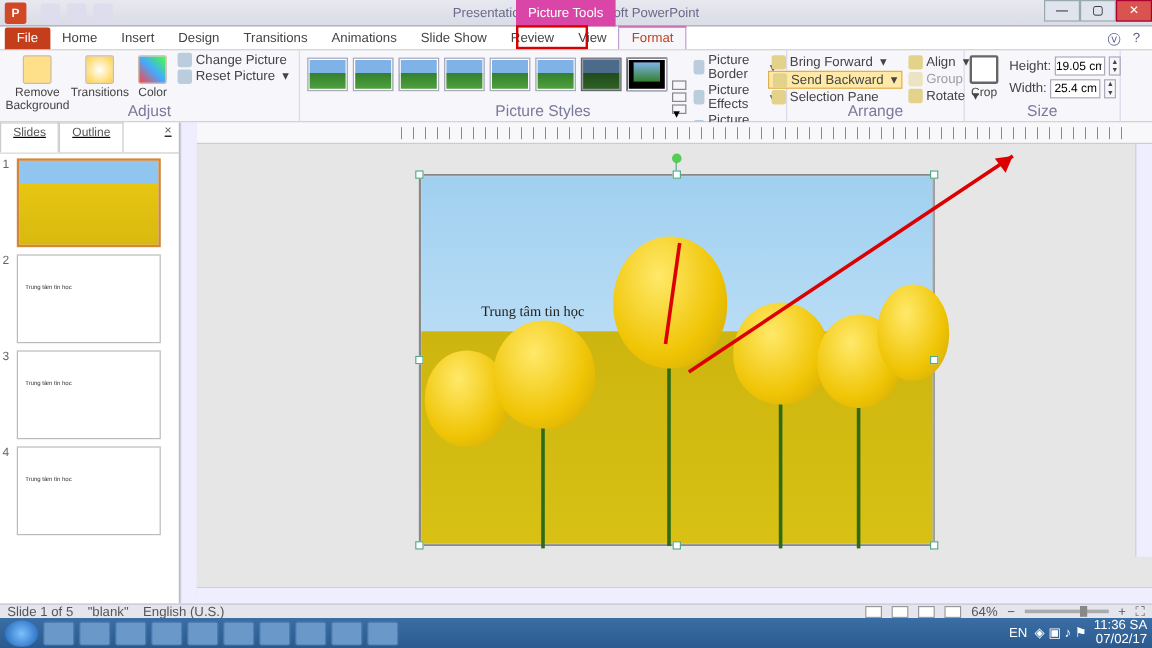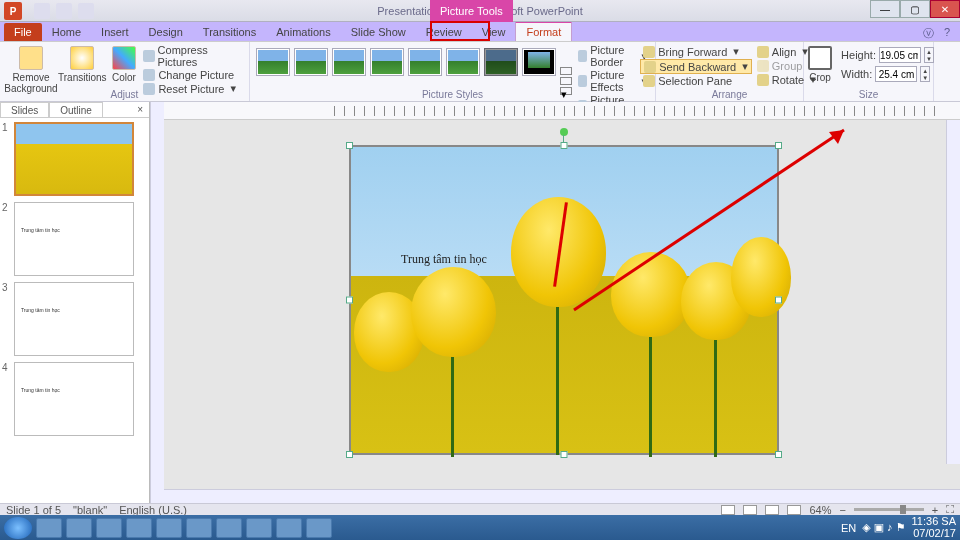--- a/index.html
+++ b/index.html
@@ -11,31 +11,31 @@
 .titlebar .pp-logo { position:absolute; left:4px; top:2px; width:18px; height:18px; background:#d24726; border-radius:2px; display:flex; align-items:center; justify-content:center; color:#fff; font-weight:bold; font-size:10px;}
 .titlebar .qat div { width:16px; height:16px; background:#dde; border-radius:2px; }
 .titlebar .title { position:absolute; left:50%; transform:translateX(-50%); color:#6a6a8a; font-size:12px; display:flex; align-items:center; gap:4px;}
 .titlebar .ctx-tab { position:absolute; left:430px; top:0; height:22px; padding:0 10px; background:#d946a8; color:#fff; display:flex; align-items:center; font-size:11px;}
 .titlebar .winbtns { position:absolute; right:0; top:0; display:flex; }
 .titlebar .winbtns div { width:30px; height:18px; display:flex; align-items:center; justify-content:center; font-size:10px; }
 .titlebar .winbtns .min,.titlebar .winbtns .max{ background:#dfe4ee; border:1px solid #9aa; }
 .titlebar .winbtns .close{ background:#d9544f; color:#fff; border:1px solid #a03; }
 
 
-.tabs { height: 20px; background:#c4b5fd; display:flex; align-items:flex-end; padding-left:4px; border-bottom:1px solid #ccc;}
+.tabs { height: 20px; background:#ffffff; display:flex; align-items:flex-end; padding-left:4px; border-bottom:1px solid #ccc;}
 .tabs .tab { padding:3px 10px; color:#444; font-size:11px; }
 .tabs .tab.file { background:#c43e1c; color:#fff; border-radius:2px 2px 0 0;}
 .tabs .tab.active { background:#f6f6fb; border:1px solid #c59ed0; border-bottom:none; border-top:2px solid #d946a8; color:#c43e1c; }
 .tabs .contextual-box { position:absolute; left:430px; border:2px solid #d90000; width:60px; height:20px; pointer-events:none;}
 .tabs .help { margin-left:auto; display:flex; gap:10px; padding-right:10px; color:#5a5a8a;}
 
 
 .ribbon { height: 60px; background:#f6f6fb; border-bottom:1px solid #c9c9d6; display:flex; position:relative;}
 .group { border-right:1px solid #dadaea; padding:2px 6px 0 6px; display:flex; flex-direction:column; align-items:center; position:relative;}
-.group-label { position:absolute; bottom:1px; left:0; right:0; text-align:center; font-size:10px; color:#7a7a9a;}
+.group-label { position:absolute; bottom:1px; left:0; right:0; text-align:center; font-size:13px; color:#7a7a9a;}
 .big-btn { display:flex; flex-direction:column; align-items:center; width:50px; padding-top:2px;}
 .big-btn .ico { width:24px; height:24px; background:#ffe08a; border:1px solid #cba; border-radius:2px; margin-bottom:2px;}
 .big-btn span { font-size:10px; color:#444; text-align:center; line-height:1.1;}
 .adj-row { display:flex; gap:2px;}
 .mini-list { display:flex; flex-direction:column; gap:1px; font-size:10px; color:#444;}
 .mini-list div { display:flex; align-items:center; gap:3px; padding:0 2px;}
 .mini-list .ic{ width:12px; height:12px; background:#bcd; border-radius:2px;}
 .gallery { display:flex; gap:4px; padding-top:4px;}
 .gallery .thumb { width:34px; height:28px; border:1px solid #aab; background:linear-gradient(to bottom,#7fb3e8 0%,#7fb3e8 45%,#347f2d 45%,#4fa33f 100%); box-shadow:0 0 0 1px #fff inset;}
 .gallery .thumb.s7{ filter:brightness(.6);}
@@ -49,21 +49,21 @@
 .arrange-col .hot{background:#ffe9a8;border:1px solid #e0b050;}
 .size-col{display:flex;flex-direction:column;gap:3px;padding-top:3px;font-size:10px;color:#444;}
 .size-col .row{display:flex;align-items:center;gap:3px;}
 .size-col input{width:42px;height:16px;border:1px solid #aab;font-size:10px;text-align:right;padding-right:2px;}
 .size-col .spin{width:10px;height:16px;border:1px solid #aab;display:flex;flex-direction:column;}
 .size-col .spin div{flex:1;font-size:6px;display:flex;align-items:center;justify-content:center;}
 
 
 .workspace{position:absolute;top:102px;left:0;right:0;bottom:37px;display:flex;background:#e6e6e6;}
 .slidesPane{width:150px;background:#fff;border-right:1px solid #bbb;display:flex;flex-direction:column;}
-.slidesPane .tabs2{display:flex;border-bottom:1px solid #ccc;height:16px;}
+.slidesPane .tabs2{display:flex;border-bottom:1px solid #ccc;height:26px;text-decoration:underline;}
 .slidesPane .tabs2 div{padding:2px 10px;font-size:10px;color:#555;border:1px solid #ccc;border-bottom:none;}
 .slidesPane .tabs2 .act{background:#fff;}
 .slidesPane .tabs2 .x{margin-left:auto;padding:2px 6px;border:none;}
 .thumbs{flex:1;overflow:auto;padding:4px 2px;}
 .thumb-item{display:flex;gap:4px;margin-bottom:6px;}
 .thumb-item .num{font-size:10px;color:#666;width:8px;}
 .thumb-item .tslide{width:120px;height:74px;border:1px solid #bbb;background:#fff;position:relative;}
 .thumb-item.sel .tslide{border:2px solid #d2863a;}
 .tslide.img1{background:linear-gradient(to bottom,#8fc5ee 0%,#8fc5ee 28%,#e6c611 28%,#d8b90f 100%);}
 .tslide .txt{position:absolute;left:6px;top:24px;font-size:5px;color:#333;}
@@ -170,24 +170,20 @@
           <div class="ico" style="background:radial-gradient(#fff,#ffcf3a)"></div>
           <span>Transitions</span>
         </div>
       <div class="big-btn" style="width:34px">
           <div class="ico" style="background:linear-gradient(45deg,#f44,#4af,#4f4)"></div>
           <span>Color</span>
         </div>
       <div class="mini-list">
         <div>
             <div class="ic"></div>
-            <span>Compress Pictures</span>
-          </div>
-        <div>
-            <div class="ic"></div>
             <span>Change Picture</span>
           </div>
         <div><div class="ic"></div><span>Reset Picture</span>&nbsp;▾</div>
       </div>
     </div>
     <div class="group-label">Adjust</div>
   </div>
 
   <div class="group" style="width:406px">
     <div style="display:flex">

